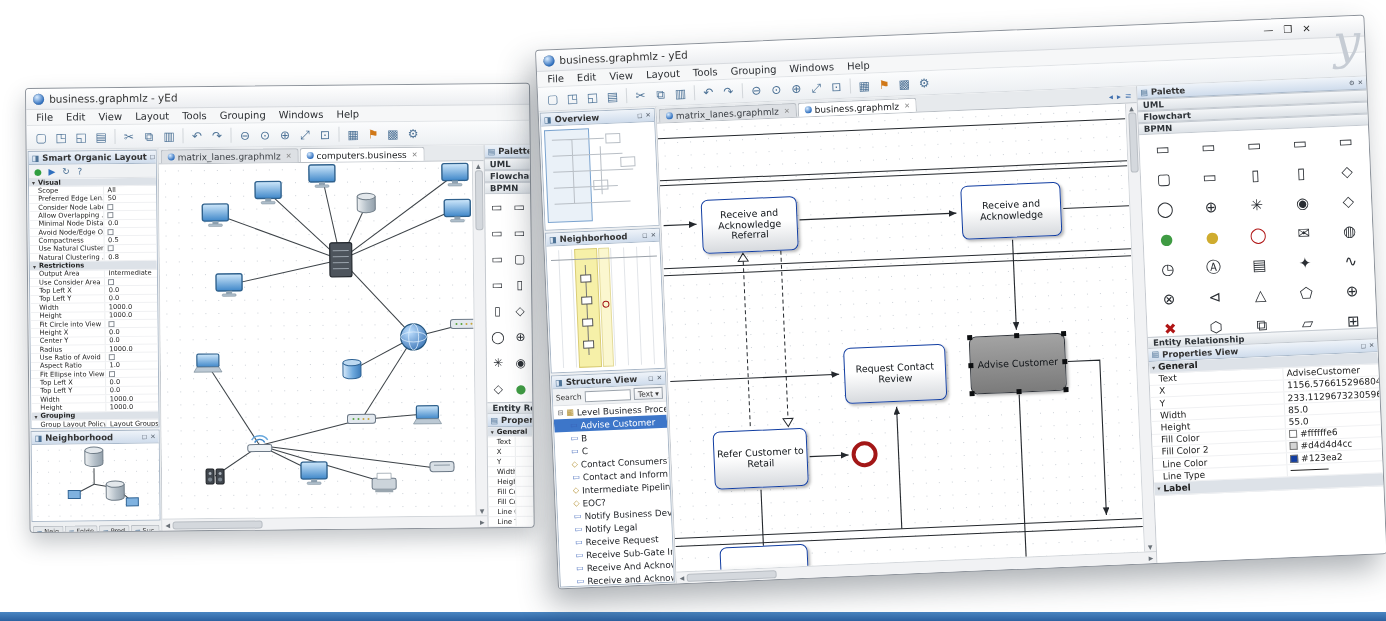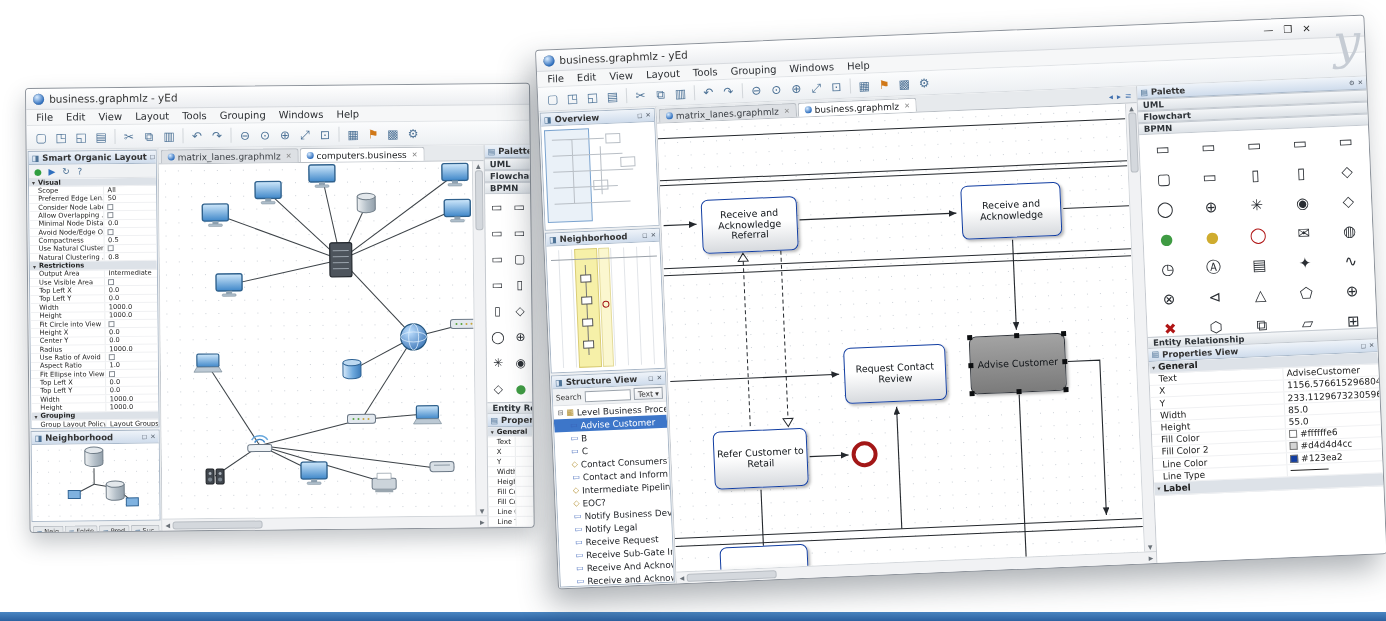--- a/index.html
+++ b/index.html
@@ -206,21 +206,21 @@
               <span class="sec-arrow">▾</span>
               <span>Restrictions</span>
             </div>
             <div class="prop-row">
               <span class="lbl">Output Area</span>
               <span class="val">
                 <span>Intermediate</span>
               </span>
             </div>
             <div class="prop-row">
-              <span class="lbl">Use Visible Area</span>
+              <span class="lbl">Use Consider Area</span>
               <span class="val">
                 <span class="cb"></span>
               </span>
             </div>
             <div class="prop-row">
               <span class="lbl">Top Left X</span>
               <span class="val">
                 <span>0.0</span>
               </span>
             </div>

